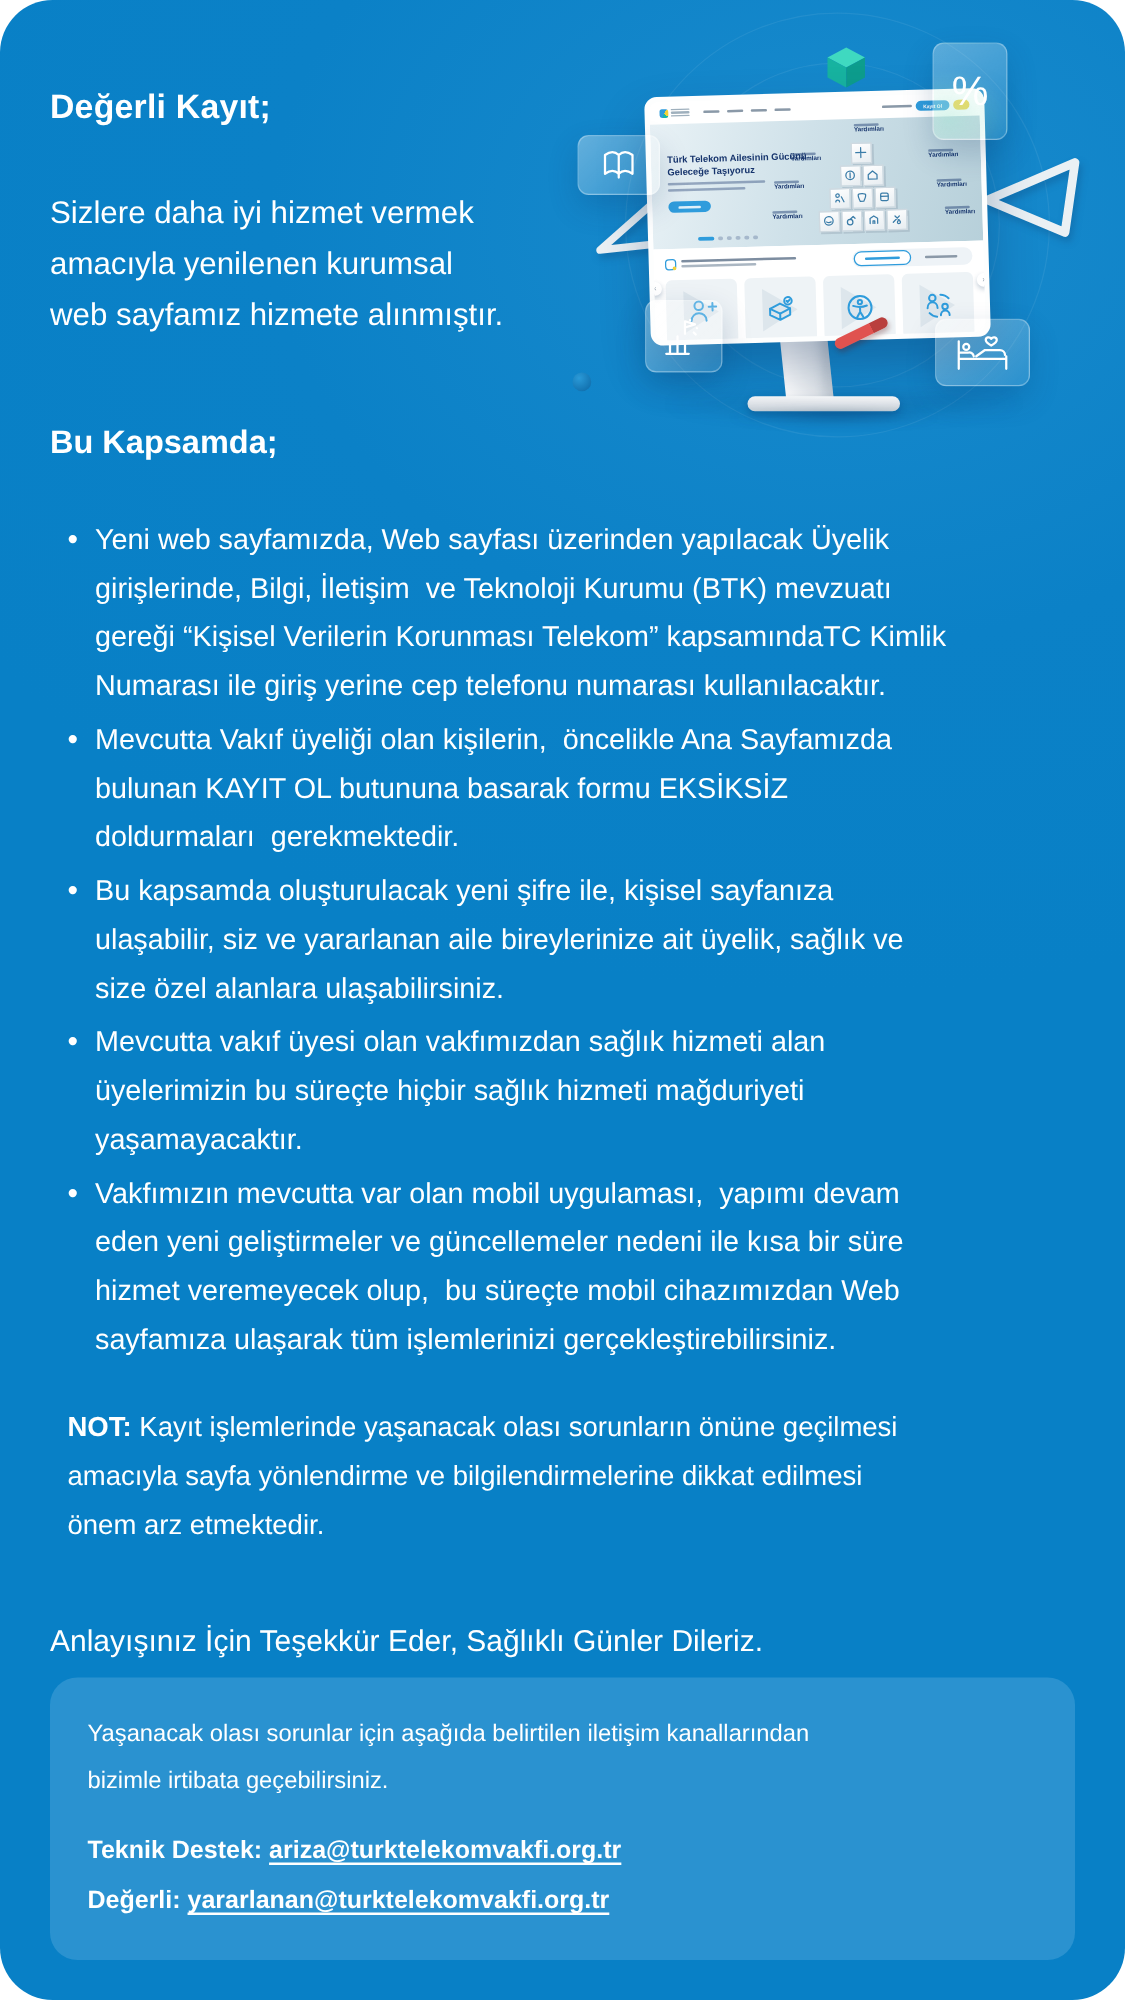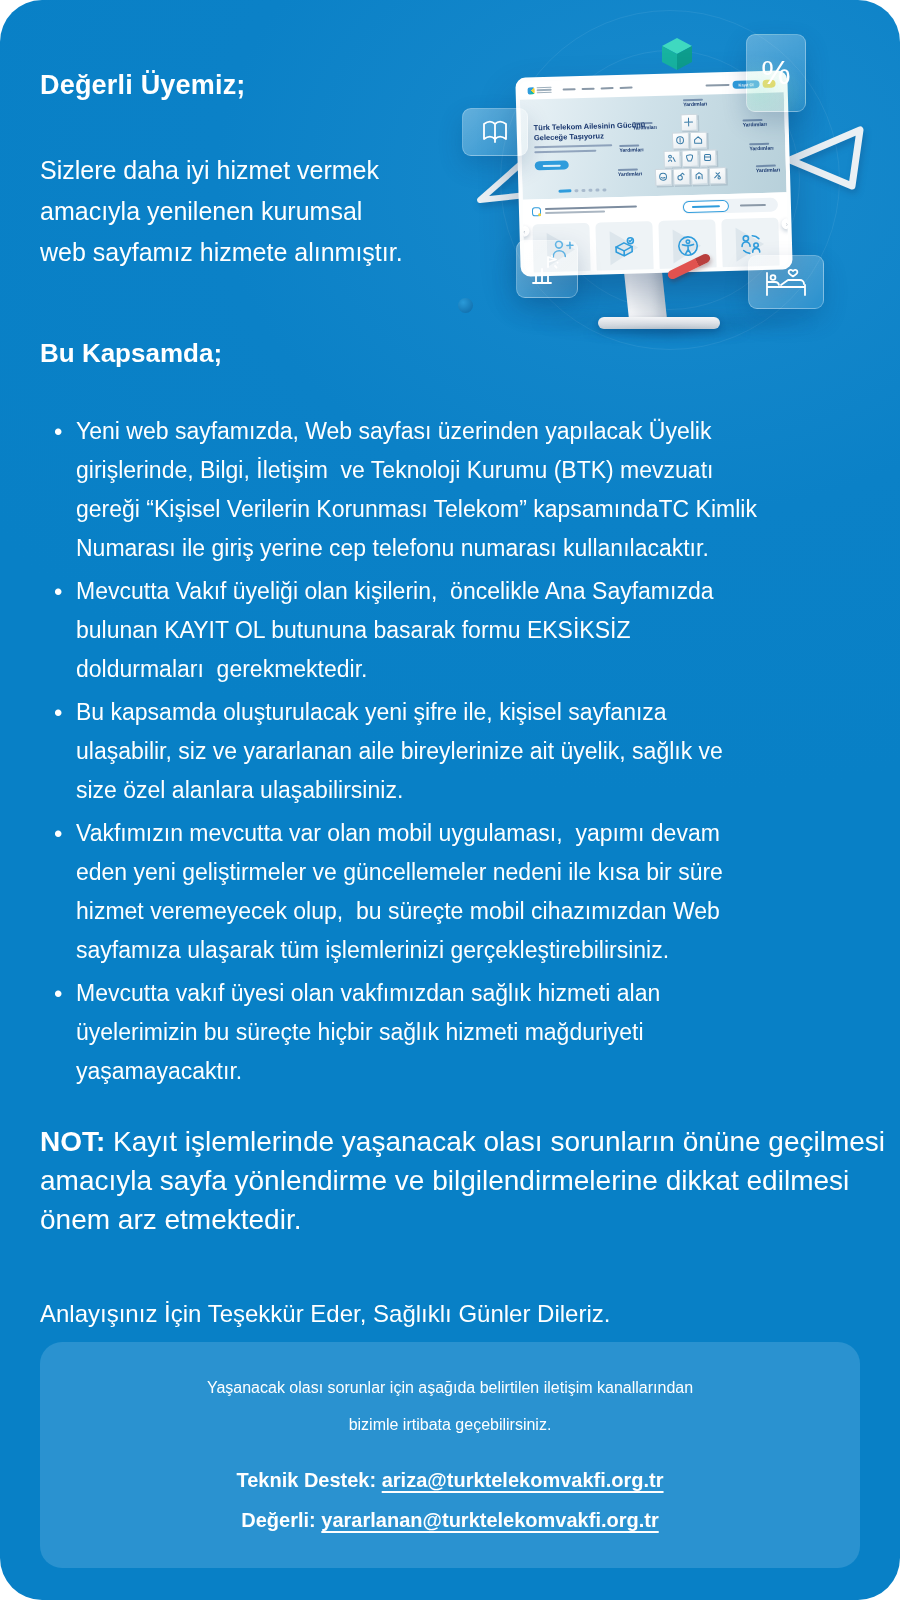--- a/index.html
+++ b/index.html
@@ -10,30 +10,30 @@
     background: radial-gradient(820px 620px at 74% 11%, #1a8bcd 0%, #0b81c7 55%, #0880c6 100%);
     overflow:hidden;
   }
   .txt { color:#ffffff; white-space:pre; }
   .greeting { position:absolute; left:40px; top:70px; font-size:27px; font-weight:bold; letter-spacing:.2px; }
   .intro { position:absolute; left:40px; top:150px; font-size:25px; line-height:41px; font-weight:400; }
   .section-heading { position:absolute; left:40px; top:338px; font-size:26px; font-weight:bold; }
   .bullets { position:absolute; left:40px; top:412px; list-style:none; }
   .bullets li { position:relative; padding-left:36px; font-size:23px; line-height:39px; margin-bottom:4px; color:#fff; white-space:pre; }
   .bullets li::before { content:"•"; position:absolute; left:14px; top:0; font-size:24px; color:#fff; }
-  .note { position:absolute; left:40px; top:1122px; font-size:28px; line-height:39px; }
+  .note { position:absolute; left:54px; top:1122px; font-size:22px; line-height:39px; }
   .note b { font-weight:bold; }
   .closing { position:absolute; left:40px; top:1300px; font-size:24px; }
   .contact-box {
     position:absolute; left:40px; top:1342px; width:820px; height:226px;
     background:#2a92d0; border-radius:22px; padding:27px 30px 0 30px;
   }
-  .contact-box .box-text { font-size:16px; line-height:37px; color:#fff; white-space:pre;text-align:center; }
+  .contact-box .box-text { font-size:19px; line-height:37px; color:#fff; white-space:pre; }
   .contact-lines { margin-top:17px; }
-  .contact-line { font-size:20px; line-height:40px; color:#fff; font-weight:bold; white-space:pre;text-align:center; }
+  .contact-line { font-size:20px; line-height:40px; color:#fff; font-weight:bold; white-space:pre; }
   .contact-line a { color:#fff; text-decoration:underline; text-underline-offset:4px; cursor:pointer; }
 
   
   .illu { position:absolute; left:430px; top:10px; width:470px; height:335px; }
   .ring { position:absolute; border:1.5px solid rgba(255,255,255,.07); border-radius:50%; }
   .ring.r1 { left:70px; top:0; width:340px; height:340px; }
   .ring.r2 { left:110px; top:40px; width:260px; height:260px; }
 
   .monitor-shadow { position:absolute; left:100px; top:300px; width:290px; height:26px; border-radius:50%;
     background:radial-gradient(closest-side, rgba(5,45,95,.28), rgba(5,45,95,0)); filter:blur(6px); }
@@ -383,44 +383,44 @@
       <div class="glass tile-bed">
         <svg width="44" height="30" viewBox="0 0 44 30">
           <path d="M3 6v22M3 20h38M41 28v-10M3 15h8a4 4 0 014 3"></path>
           <circle cx="9" cy="10.5" r="2.4"></circle>
           <path d="M17 18l7-5h12a4 4 0 014 4"></path>
           <path d="M29 4c1.4-2 4.4-1.2 4.4 1 0 1.8-2.6 3.4-4.4 4.4-1.8-1-4.4-2.6-4.4-4.4 0-2.2 3-3 4.4-1z"></path>
         </svg>
       </div>
     </div>
 
-    <h1 class="txt greeting">Değerli Üyemiz;</h1>
+    <h1 class="txt greeting">Değerli Kayıt;</h1>
     <p class="txt intro">Sizlere daha iyi hizmet vermek
 amacıyla yenilenen kurumsal
 web sayfamız hizmete alınmıştır.</p>
     <h2 class="txt section-heading">Bu Kapsamda;</h2>
 
     <ul class="bullets">
       <li>Yeni web sayfamızda, Web sayfası üzerinden yapılacak Üyelik
 girişlerinde, Bilgi, İletişim  ve Teknoloji Kurumu (BTK) mevzuatı
 gereği “Kişisel Verilerin Korunması Telekom” kapsamındaTC Kimlik
 Numarası ile giriş yerine cep telefonu numarası kullanılacaktır.</li>
       <li>Mevcutta Vakıf üyeliği olan kişilerin,  öncelikle Ana Sayfamızda
 bulunan KAYIT OL butununa basarak formu EKSİKSİZ
 doldurmaları  gerekmektedir.</li>
       <li>Bu kapsamda oluşturulacak yeni şifre ile, kişisel sayfanıza
 ulaşabilir, siz ve yararlanan aile bireylerinize ait üyelik, sağlık ve
 size özel alanlara ulaşabilirsiniz.</li>
+      <li>Mevcutta vakıf üyesi olan vakfımızdan sağlık hizmeti alan
+üyelerimizin bu süreçte hiçbir sağlık hizmeti mağduriyeti
+yaşamayacaktır.</li>
       <li>Vakfımızın mevcutta var olan mobil uygulaması,  yapımı devam
 eden yeni geliştirmeler ve güncellemeler nedeni ile kısa bir süre
 hizmet veremeyecek olup,  bu süreçte mobil cihazımızdan Web
 sayfamıza ulaşarak tüm işlemlerinizi gerçekleştirebilirsiniz.</li>
-      <li>Mevcutta vakıf üyesi olan vakfımızdan sağlık hizmeti alan
-üyelerimizin bu süreçte hiçbir sağlık hizmeti mağduriyeti
-yaşamayacaktır.</li>
     </ul>
 
     <p class="txt note"><b>NOT:</b><span> Kayıt işlemlerinde yaşanacak olası sorunların önüne geçilmesi
 amacıyla sayfa yönlendirme ve bilgilendirmelerine dikkat edilmesi
 önem arz etmektedir.</span></p>
 
     <p class="txt closing">Anlayışınız İçin Teşekkür Eder, Sağlıklı Günler Dileriz.</p>
 
     <div class="contact-box">
       <p class="box-text">Yaşanacak olası sorunlar için aşağıda belirtilen iletişim kanallarından

